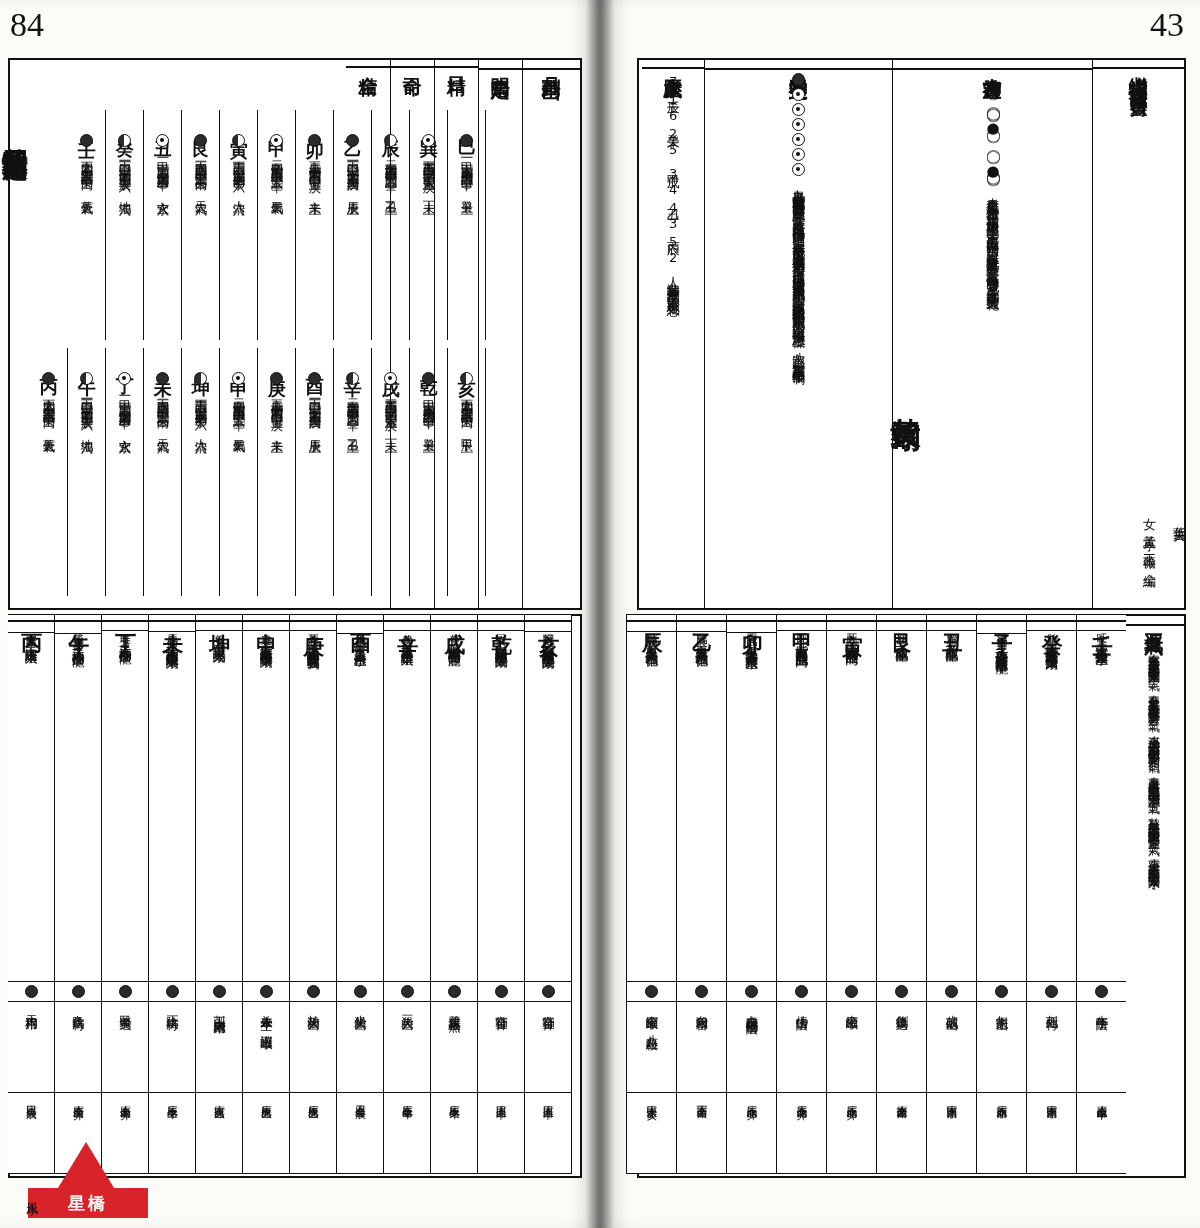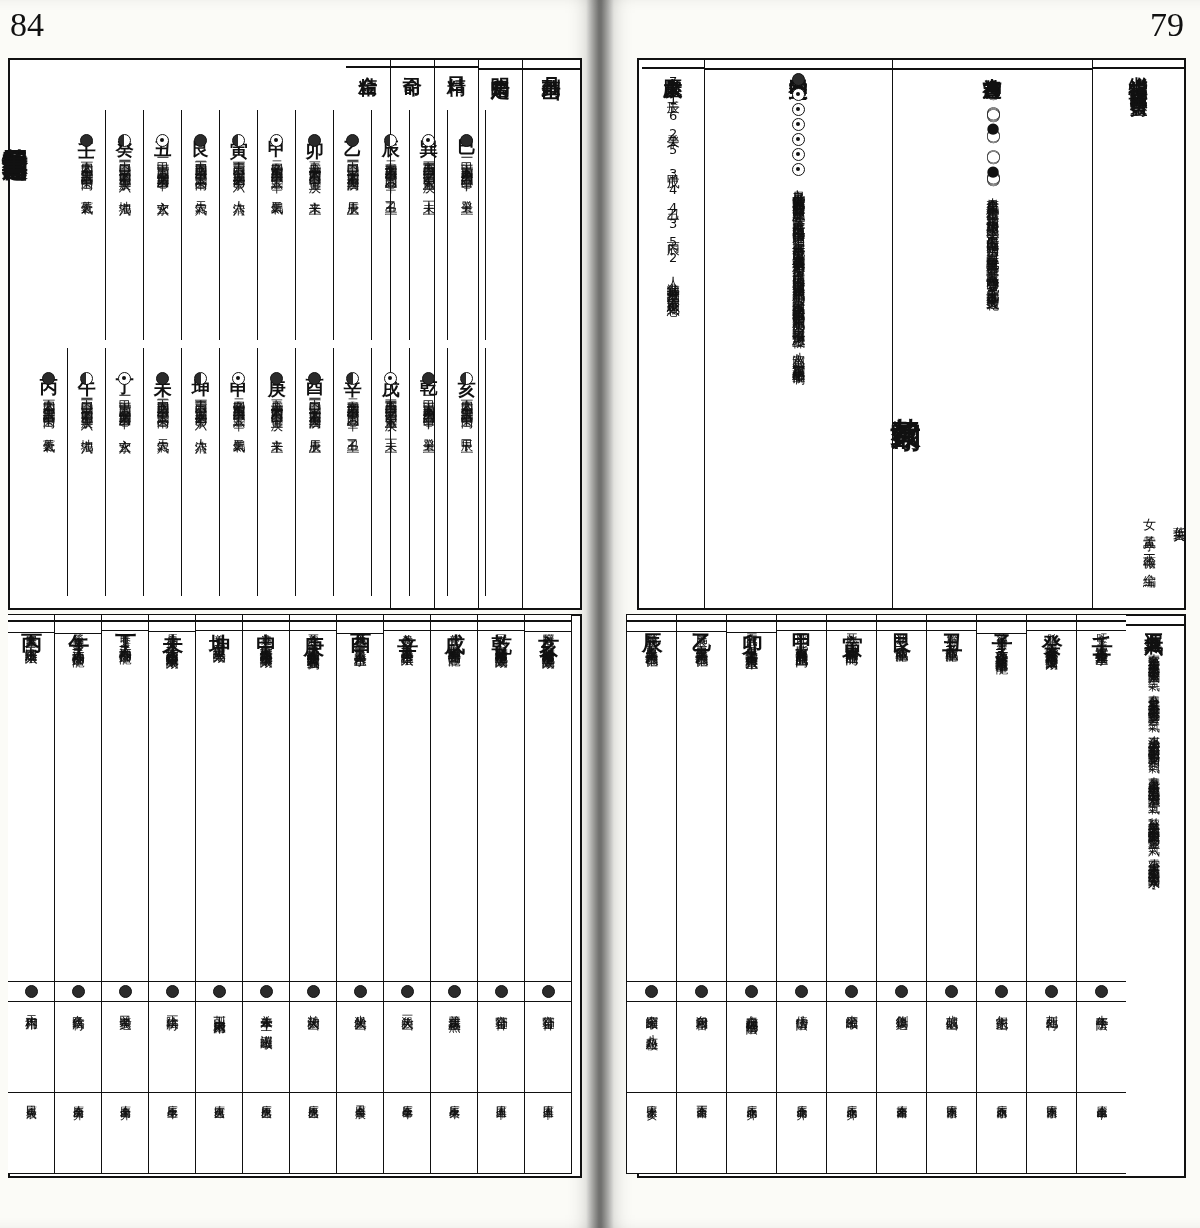--- a/index.html
+++ b/index.html
@@ -68,21 +68,21 @@
 </head>
 <body>
 
 <div class="page">
 
   <div class="leaf left"></div>
   <div class="leaf right"></div>
   <div class="gutter"></div>
 
   <div class="folio l">84</div>
-  <div class="folio r">79</div>
+  <div class="folio r">43</div>
 
   <div class="tbl" id="tbl-calendar">
 
     <div class="col" style="width:92px">
       <div class="hd">
         <span class="v">繼福堂</span>
       </div>
       <div class="cell" style="padding-top:6px">
         <span class="v" style="font-size:18px">鳳陽歐陽艮欽傳黃金益授男</span>
       </div>
@@ -867,14 +867,23 @@
         <div class="cell" style="height: 74px;">
           <span class="v" style="font-size: 11px;">庫甲人命申</span>
         </div>
       </div>
     </div>
 
   <div class="spine">
     <span class="v">黃叡翊四餘通書</span>
   </div>
 
+  <div class="stamp">
+    <div class="tri"></div>
+    <div class="bar">
+      <span>星橋</span>
+    </div>
+    <div class="side">
+      <span class="v">風水</span>
+    </div>
+  </div>
 
 </div>
 
 </body></html>

